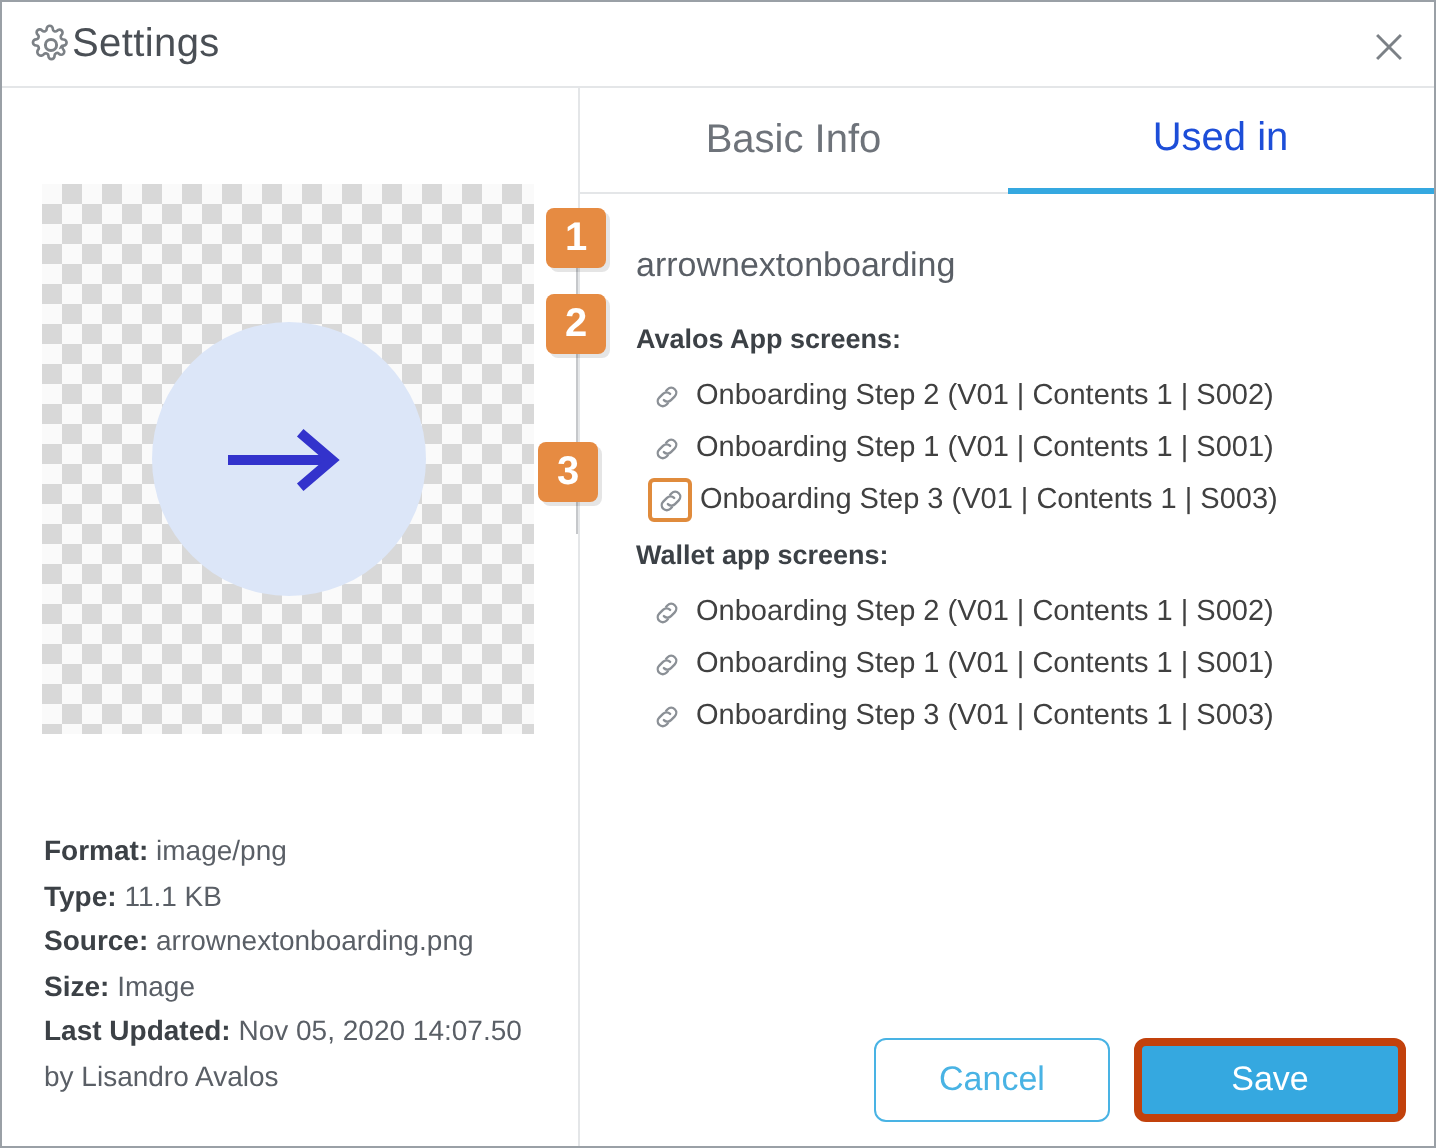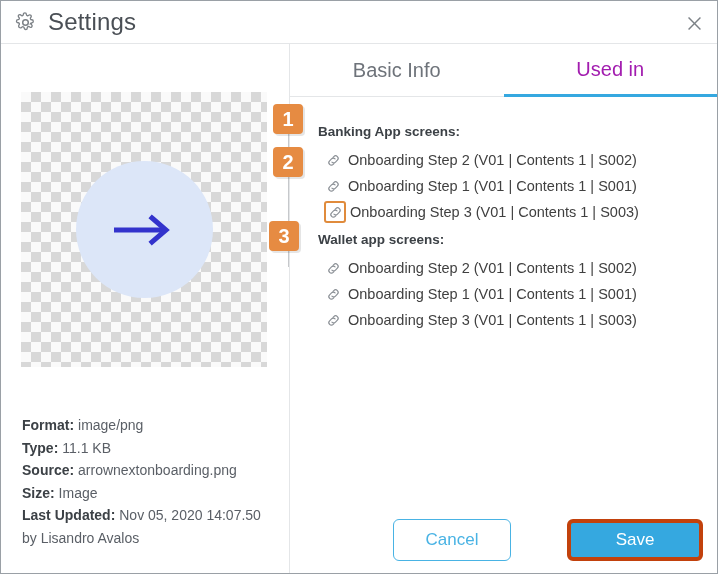--- a/index.html
+++ b/index.html
@@ -34,22 +34,22 @@
     background: #ffffff;
     display: flex;
     align-items: center;
   }
   .gear-wrap {
     margin-left: 13px;
     width: 22px; height: 22px;
     display: flex; align-items: center; justify-content: center;
   }
   .title {
-    margin-left: 12px;
-    font-size: 24px;
+    margin-left: 0;
+    font-size: 20px;
     color: #4a4f55;
     letter-spacing: 0.2px;
   }
   .close-btn {
     position: absolute;
     right: 10px; top: 9px;
     width: 26px; height: 26px;
     display: flex; align-items: center; justify-content: center;
     cursor: pointer;
   }
@@ -123,21 +123,21 @@
     flex: 1;
     display: flex;
     align-items: center;
     justify-content: center;
     font-size: 20px;
     color: #6e737a;
     cursor: pointer;
     box-sizing: border-box;
   }
   .tab.active {
-    color: #a21caf;
+    color: #1d4ed8;
     border-bottom: 3px solid #35a8e0;
     margin-bottom: -1px;
   }
 
   
   .content {
     position: relative;
     padding: 26px 0 0 28px;
   }
   .asset-name {
@@ -210,21 +210,20 @@
     position: absolute;
     left: 289px;
     top: 505px;
     width: 427px;
     height: 68px;
     display: flex;
     align-items: center;
     justify-content: flex-end;
     padding-right: 14px;
     box-sizing: border-box;
-    gap: 44px;
   }
   .btn {
     height: 42px;
     border-radius: 6px;
     font-size: 17px;
     display: flex;
     align-items: center;
     justify-content: center;
     cursor: pointer;
     box-sizing: border-box;
@@ -304,23 +303,24 @@
     <div class="tabs">
       <div class="tab">
         <span>Basic Info</span>
       </div>
       <div class="tab active">
         <span>Used in</span>
       </div>
     </div>
 
     <div class="content">
-
-      <div>
-        <div class="group-title">Banking App screens:</div>
+      <div class="asset-name">arrownextonboarding</div>
+
+      <div>
+        <div class="group-title">Avalos App screens:</div>
         <div class="link-row">
           <span class="link-icon">
             <svg width="15" height="15" viewBox="0 0 24 24" fill="none" stroke="#8b9096" stroke-width="1.9" stroke-linecap="round">
               <path d="M9.5 14.5a4 4 0 0 0 5.7 0l3-3a4 4 0 0 0-5.7-5.7l-1.2 1.2"></path>
               <path d="M14.5 9.5a4 4 0 0 0-5.7 0l-3 3a4 4 0 0 0 5.7 5.7l1.2-1.2"></path>
             </svg>
           </span>
           <span class="link-label">Onboarding Step 2 (V01 | Contents 1 | S002)</span>
         </div>
         <div class="link-row">

